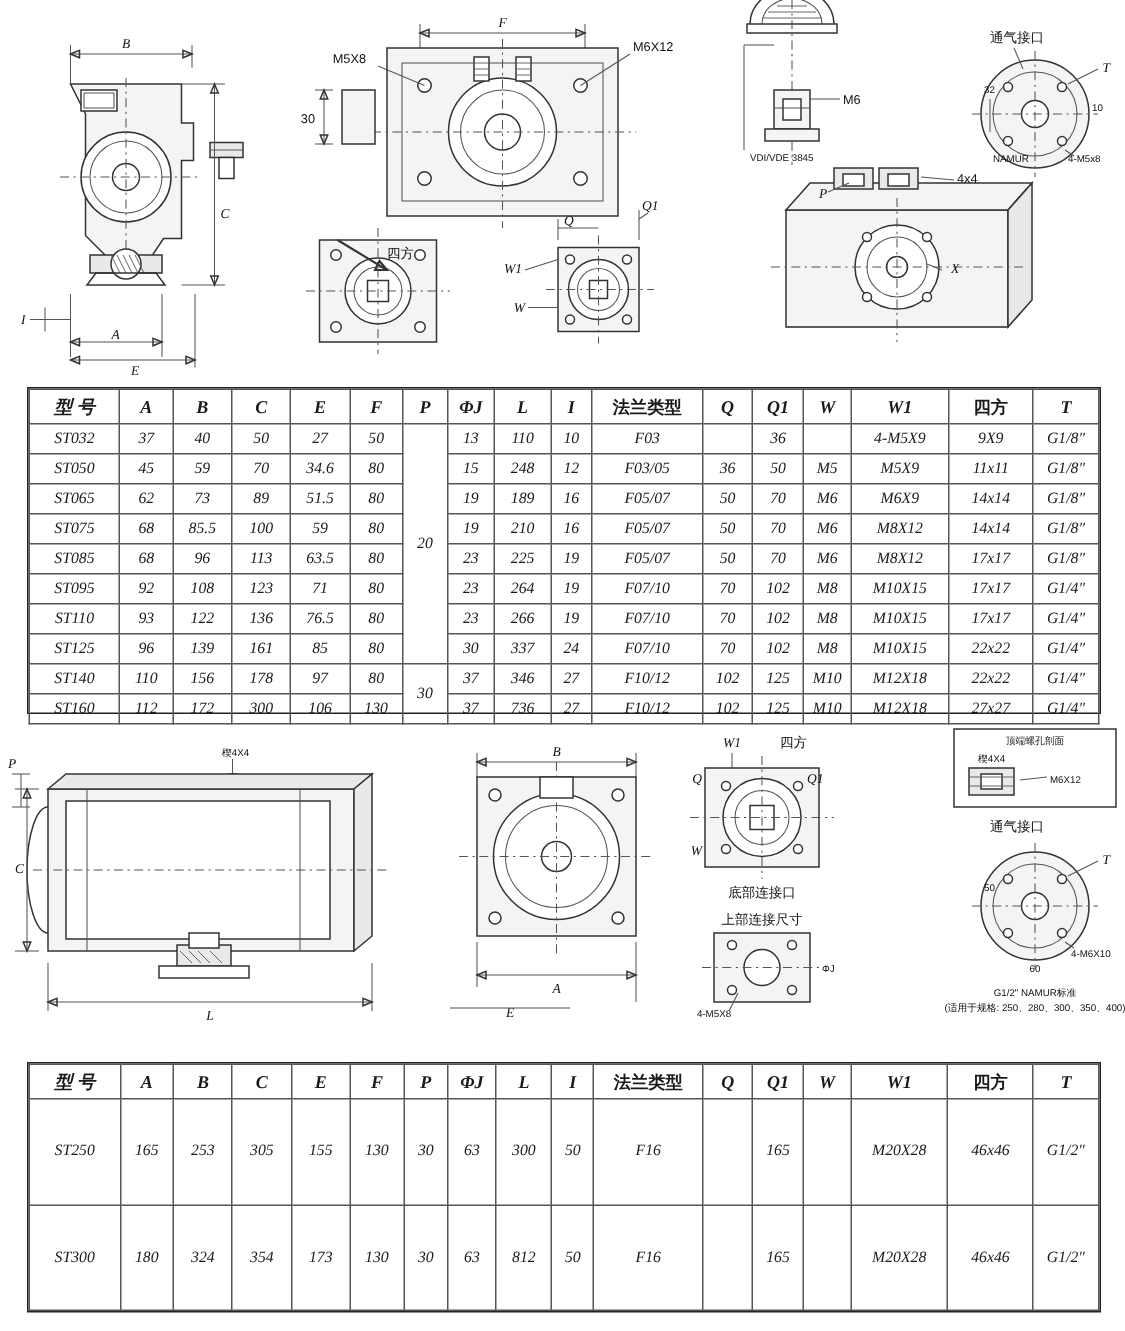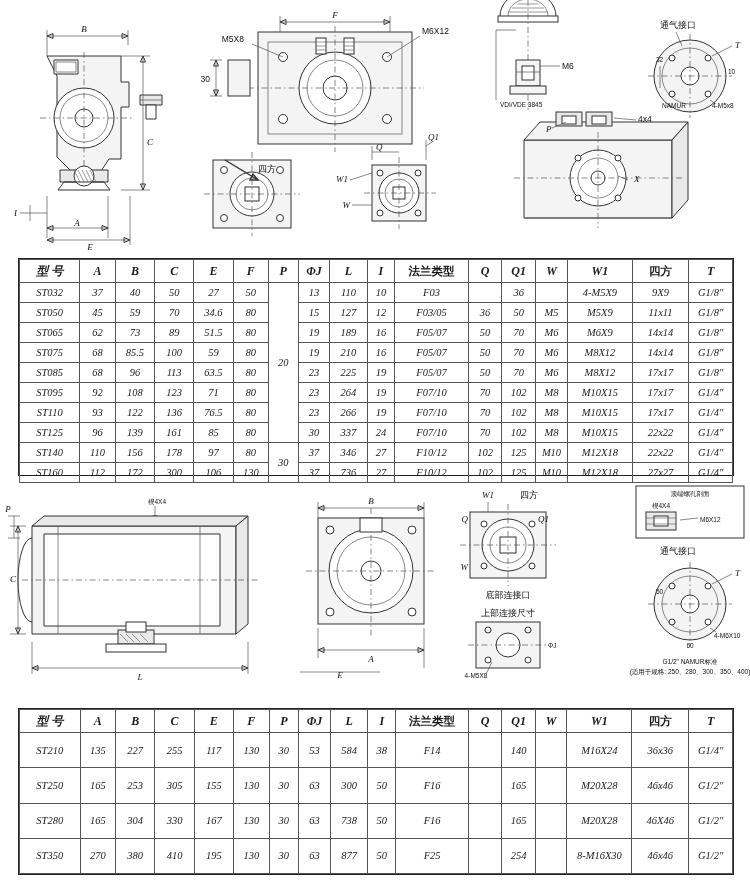--- a/index.html
+++ b/index.html
@@ -286,21 +286,21 @@
             <td>G1/8″</td>
           </tr>
           <tr>
             <td class="model">ST050</td>
             <td>45</td>
             <td>59</td>
             <td>70</td>
             <td>34.6</td>
             <td>80</td>
             <td>15</td>
-            <td>127</td>
+            <td>248</td>
             <td>12</td>
             <td>F03/05</td>
             <td>36</td>
             <td>50</td>
             <td>M5</td>
             <td>M5X9</td>
             <td>11x11</td>
             <td>G1/8″</td>
           </tr>
           <tr>
@@ -609,92 +609,54 @@
           <th class="it" style="width:34px">Q</th>
           <th class="it" style="width:34px">Q1</th>
           <th class="it" style="width:32px">W</th>
           <th class="it" style="width:66px">W1</th>
           <th style="width:58px">四方</th>
           <th class="it" style="width:44px">T</th>
         </tr>
       </thead>
       <tbody>
           <tr>
-            <td class="model">ST210</td>
-            <td>135</td>
-            <td>227</td>
-            <td>255</td>
-            <td>117</td>
-            <td>130</td>
-            <td>30</td>
-            <td>53</td>
-            <td>584</td>
-            <td>38</td>
-            <td>F14</td>
-            <td></td>
-            <td>140</td>
-            <td></td>
-            <td>M16X24</td>
-            <td>36x36</td>
-            <td>G1/4″</td>
-          </tr>
-          <tr>
             <td class="model">ST250</td>
             <td>165</td>
             <td>253</td>
             <td>305</td>
             <td>155</td>
             <td>130</td>
             <td>30</td>
             <td>63</td>
             <td>300</td>
             <td>50</td>
             <td>F16</td>
             <td></td>
             <td>165</td>
             <td></td>
             <td>M20X28</td>
             <td>46x46</td>
             <td>G1/2″</td>
           </tr>
           <tr>
-            <td class="model">ST280</td>
-            <td>165</td>
-            <td>304</td>
-            <td>330</td>
-            <td>167</td>
+            <td class="model">ST300</td>
+            <td>180</td>
+            <td>324</td>
+            <td>354</td>
+            <td>173</td>
             <td>130</td>
             <td>30</td>
             <td>63</td>
-            <td>738</td>
+            <td>812</td>
             <td>50</td>
             <td>F16</td>
             <td></td>
             <td>165</td>
             <td></td>
             <td>M20X28</td>
-            <td>46X46</td>
-            <td>G1/2″</td>
-          </tr>
-          <tr>
-            <td class="model">ST350</td>
-            <td>270</td>
-            <td>380</td>
-            <td>410</td>
-            <td>195</td>
-            <td>130</td>
-            <td>30</td>
-            <td>63</td>
-            <td>877</td>
-            <td>50</td>
-            <td>F25</td>
-            <td></td>
-            <td>254</td>
-            <td></td>
-            <td>8-M16X30</td>
             <td>46x46</td>
             <td>G1/2″</td>
           </tr>
         </tbody>
     </table>
   </div>
 
 </div>
 
 </body></html>

